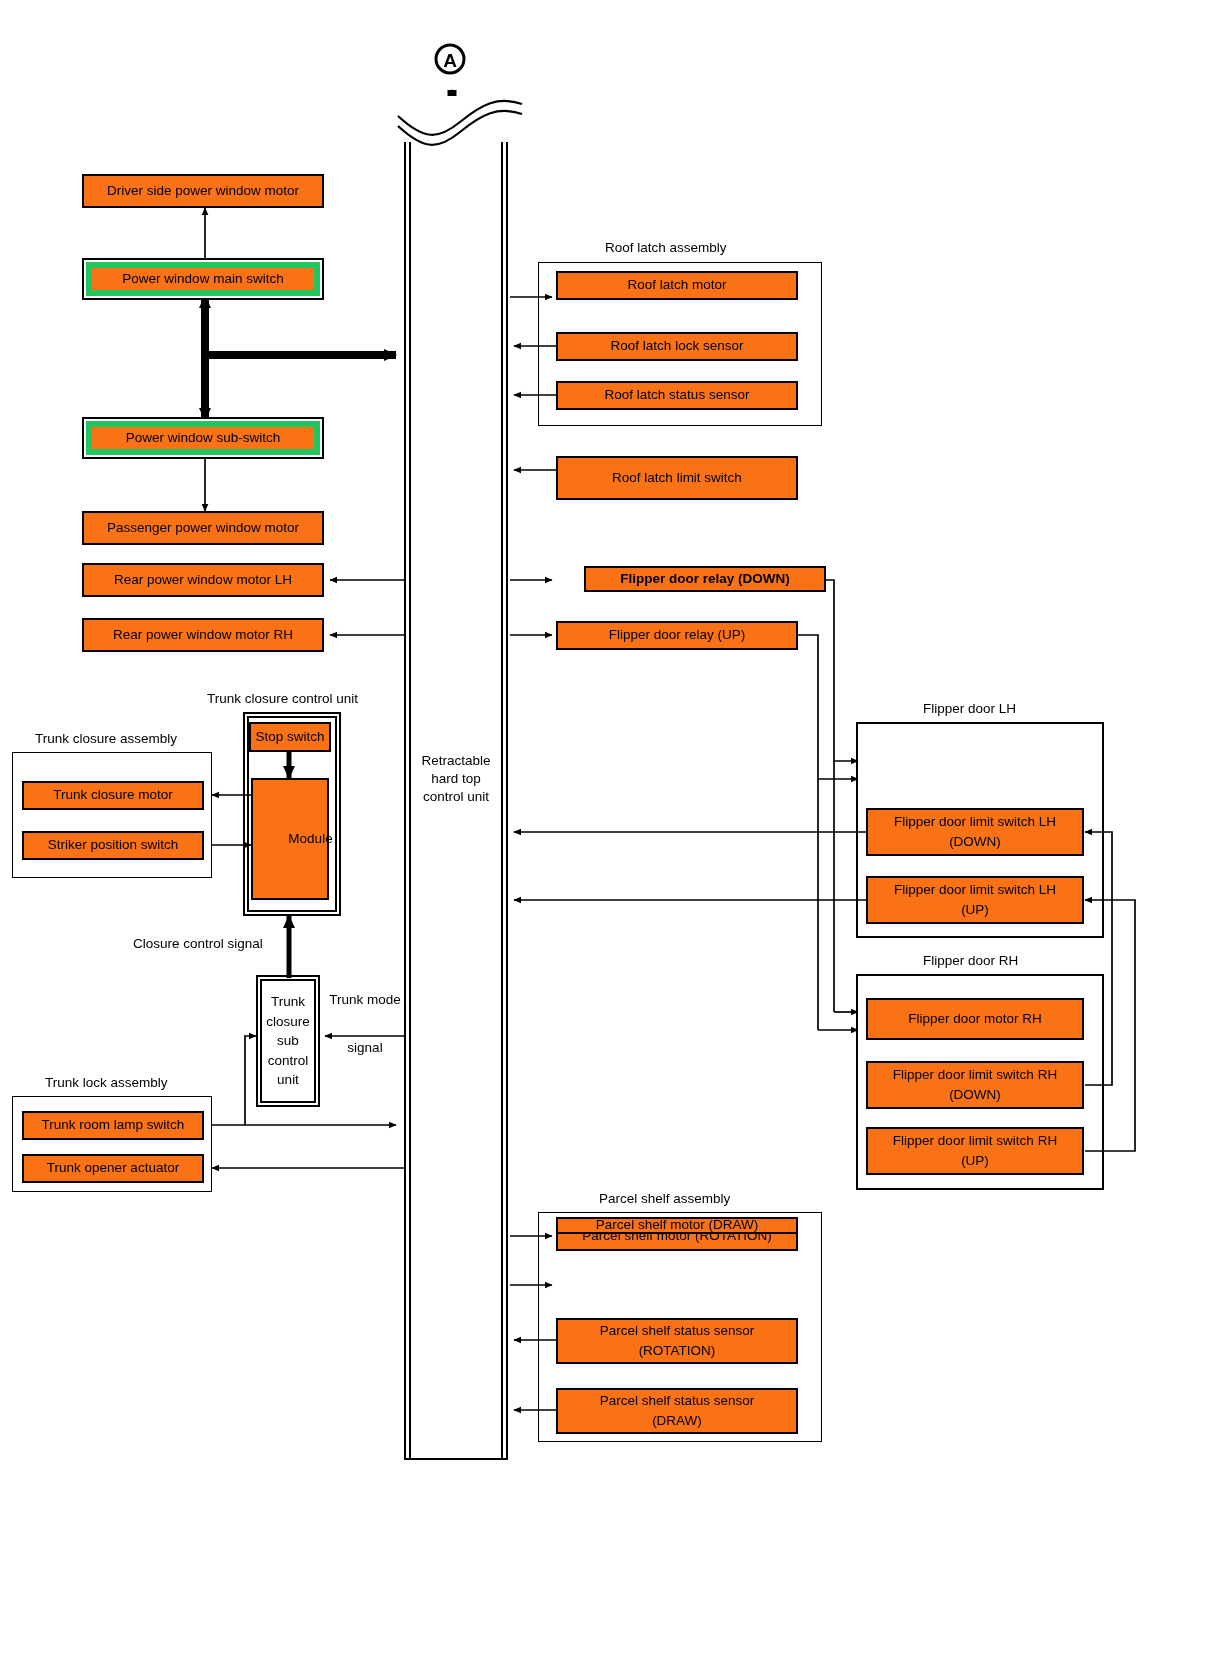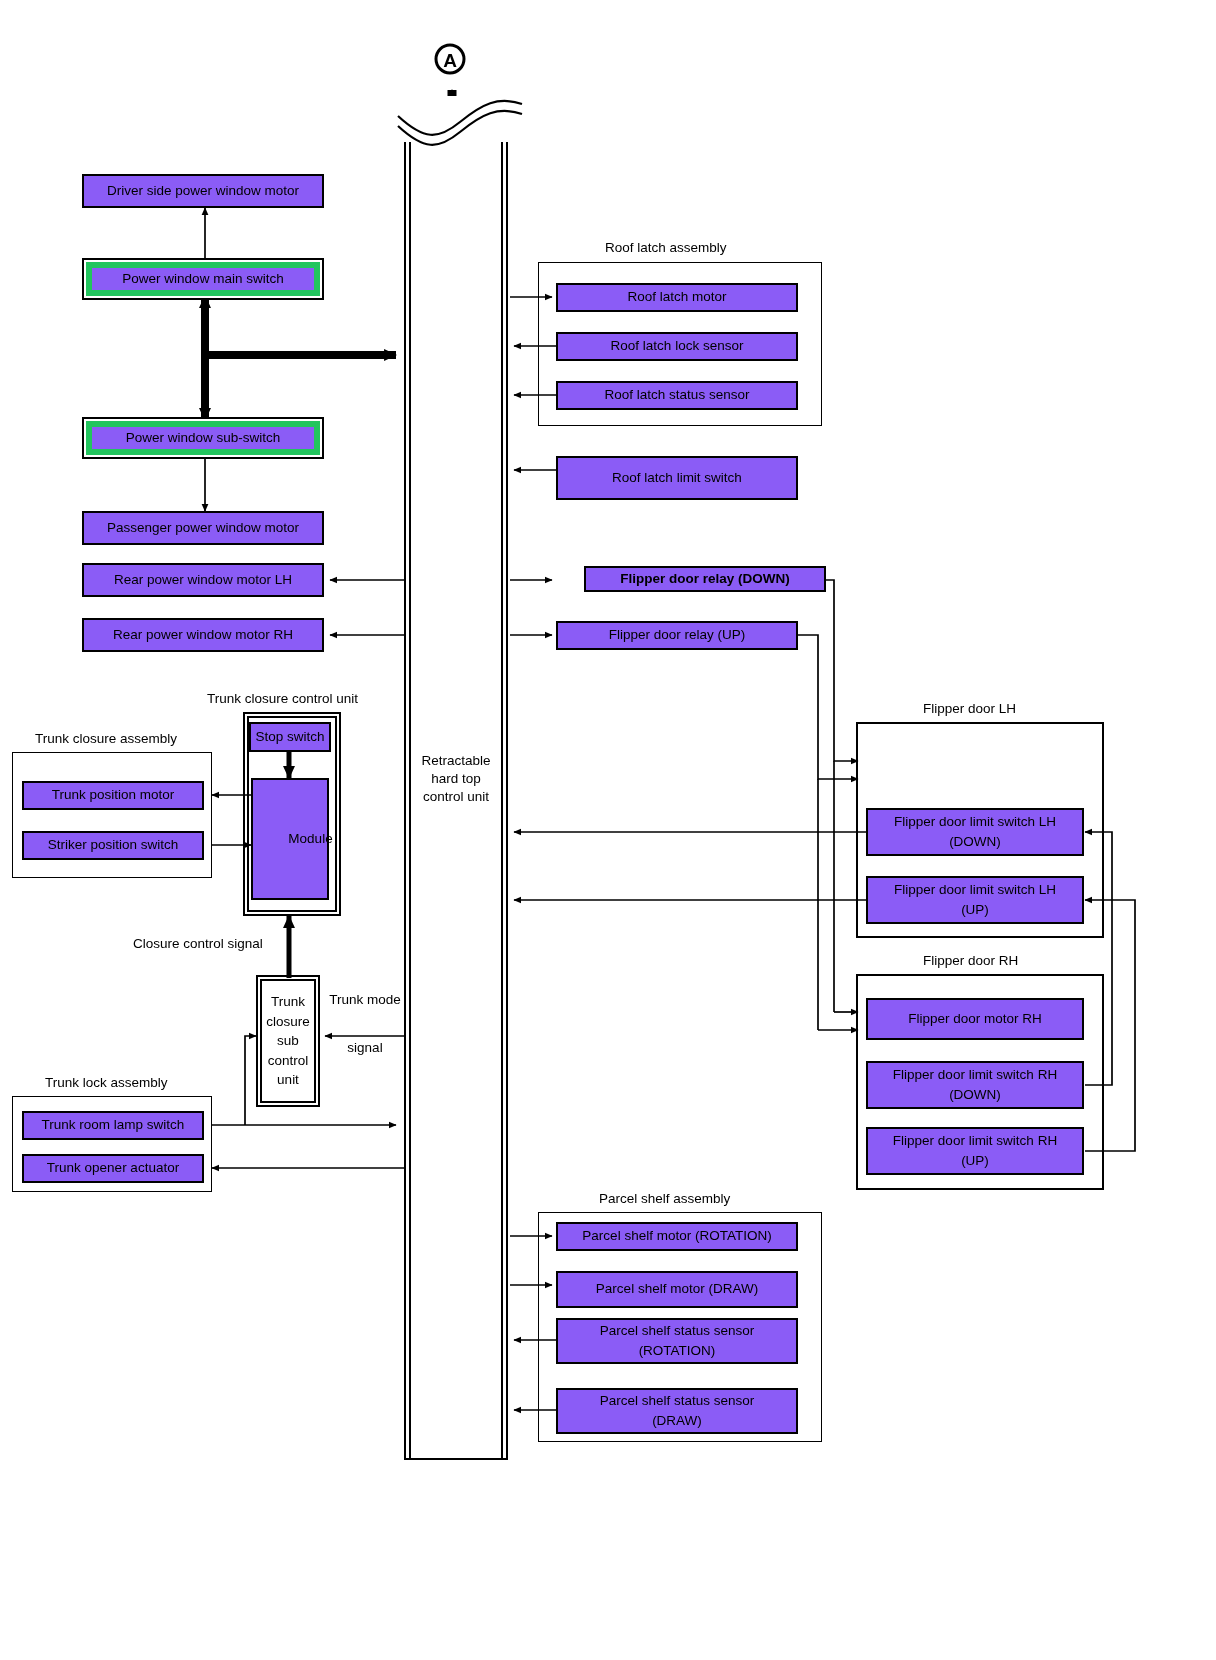--- a/index.html
+++ b/index.html
@@ -3,21 +3,21 @@
 <meta charset="utf-8">
 <style>
   html,body{margin:0;padding:0;background:#ffffff;}
   body{width:1216px;height:1660px;position:relative;
        font-family:"Liberation Sans","DejaVu Sans",sans-serif;
        color:#000;overflow:hidden;}
   #stage{position:absolute;left:0;top:0;width:1216px;height:1660px;}
   svg#wires{position:absolute;left:0;top:0;width:1216px;height:1660px;overflow:visible;}
 
   
-  .box{position:absolute;box-sizing:border-box;border:2px solid #000;background:#8b5cf6;
+  .box{position:absolute;box-sizing:border-box;border:2px solid #000;background:#f97316;
        display:flex;align-items:center;justify-content:center;text-align:center;
        font-size:13.5px;line-height:1.22;z-index:5;padding:1px 3px;}
   .box.dbl{border:6px solid #22c55e;box-shadow:0 0 0 2px #fff, 0 0 0 4px #000;}
   .grp{position:absolute;box-sizing:border-box;border:2px solid #000;background:transparent;z-index:2;}
   .grp.thin{border-width:1.6px;}
   .grplabel{position:absolute;font-size:13.5px;white-space:nowrap;z-index:6;background:#fff;padding:0 3px;}
   .freetext{position:absolute;font-size:13.5px;white-space:nowrap;z-index:7;background:#fff;padding:0 2px;}
 
   
   #cu{position:absolute;left:404px;top:120px;width:104px;height:1340px;
@@ -140,21 +140,21 @@
     <span>Rear power window motor LH</span>
   </div>
 
   <div class="box" style="left:82px;top:618px;width:242px;height:34px;">
     <span>Rear power window motor RH</span>
   </div>
 
   <div class="grp thin" style="left:538px;top:262px;width:284px;height:164px;"></div>
   <div class="grplabel" style="left:602px;top:240px;">Roof latch assembly</div>
 
-  <div class="box" style="left:556px;top:283px;width:242px;height:29px;">
+  <div class="box" style="left:556px;top:271px;width:242px;height:29px;">
     <span>Roof latch motor</span>
   </div>
   <div class="box" style="left:556px;top:332px;width:242px;height:29px;">
     <span>Roof latch lock sensor</span>
   </div>
   <div class="box" style="left:556px;top:381px;width:242px;height:29px;">
     <span>Roof latch status sensor</span>
   </div>
   <div class="box" style="left:556px;top:456px;width:242px;height:44px;">
     <span>Roof latch limit switch</span>
@@ -202,21 +202,21 @@
     <span>Stop switch</span>
   </div>
   <div class="box" style="left:251px;top:778px;width:78px;height:122px;padding-left:44px;">
     <span>Module</span>
   </div>
 
   <div class="grp thin" style="left:12px;top:752px;width:200px;height:126px;"></div>
   <div class="grplabel" style="left:32px;top:731px;">Trunk closure assembly</div>
 
   <div class="box" style="left:22px;top:781px;width:182px;height:29px;">
-    <span>Trunk position motor</span>
+    <span>Trunk closure motor</span>
   </div>
   <div class="box" style="left:22px;top:831px;width:182px;height:29px;">
     <span>Striker position switch</span>
   </div>
 
   <div class="freetext" style="left:131px;top:936px;">Closure control signal</div>
 
   <div class="grp" style="left:256px;top:975px;width:64px;height:132px;"></div>
   <div class="grp" style="left:260px;top:979px;width:56px;height:124px;"></div>
   <div class="vstack" style="position:absolute;left:260px;top:979px;width:56px;height:124px;
@@ -243,21 +243,21 @@
   <div class="box" style="left:22px;top:1154px;width:182px;height:29px;">
     <span>Trunk opener actuator</span>
   </div>
 
   <div class="grp thin" style="left:538px;top:1212px;width:284px;height:230px;"></div>
   <div class="grplabel" style="left:596px;top:1191px;">Parcel shelf  assembly</div>
 
   <div class="box" style="left:556px;top:1222px;width:242px;height:29px;">
     <span>Parcel shelf motor (ROTATION)</span>
   </div>
-  <div class="box" style="left:556px;top:1271px;width:242px;height:37px;">
+  <div class="box" style="left:556px;top:1217px;width:242px;height:17px;">
     <span>Parcel shelf motor (DRAW)</span>
   </div>
   <div class="box vstack" style="left:556px;top:1318px;width:242px;height:46px;">
     <span>Parcel shelf status sensor</span>
     <span>(ROTATION)</span>
   </div>
   <div class="box vstack" style="left:556px;top:1388px;width:242px;height:46px;">
     <span>Parcel shelf status sensor</span>
     <span>(DRAW)</span>
   </div>

